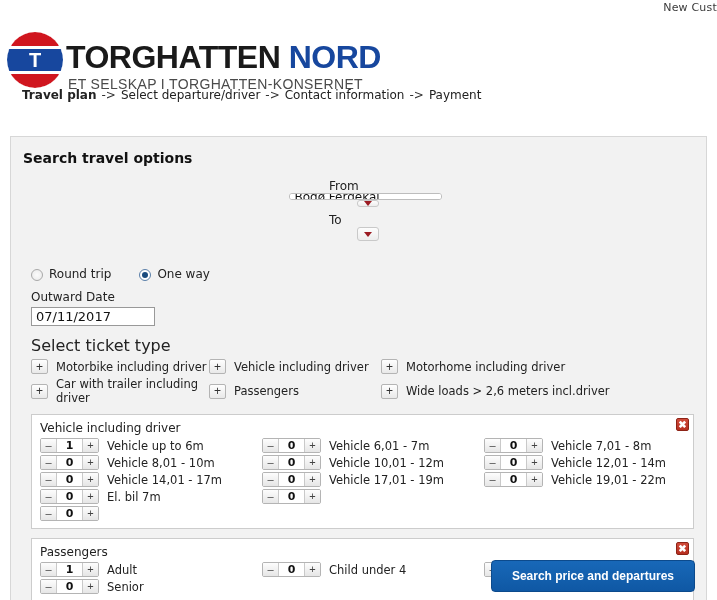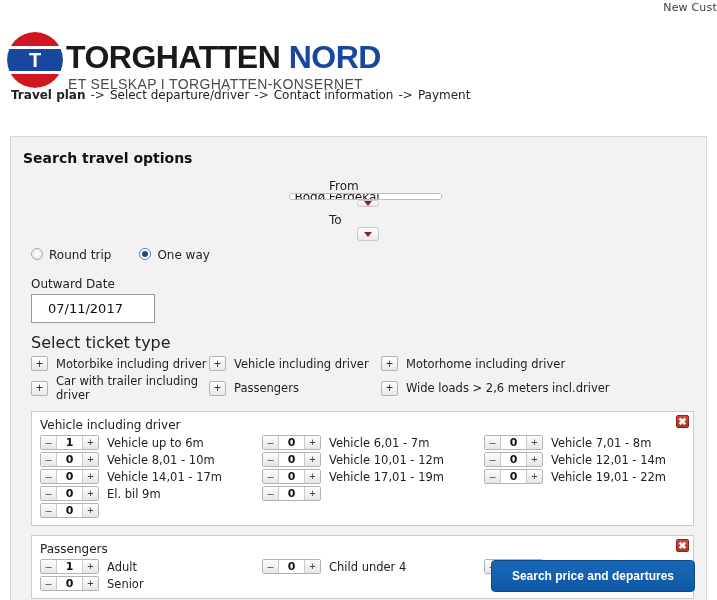--- a/index.html
+++ b/index.html
@@ -95,21 +95,21 @@
     display: flex; align-items: center;
     border-right: 1px solid #5596d2;
     white-space: nowrap;
   }
   .navbar .navitem:first-child { border-left: 1px solid #5596d2; margin-left: 4px;}
 
   
   .breadcrumb {
     height: 25px;
     display: flex; align-items: center;
-    padding-left: 11px;
+    padding-left: 22px;
     font-size: 12px; color: #222;
     background: #fff;
     gap: 5px;
   }
   .breadcrumb .crumb.active { font-weight: bold; }
   .breadcrumb .sep { color: #333; }
 
   
   .panel {
     position: absolute;
@@ -161,22 +161,22 @@
   }
   .sel-arrow .tri {
     width: 0; height: 0;
     border-left: 4px solid transparent;
     border-right: 4px solid transparent;
     border-top: 5px solid #9b1b22;
   }
 
   
   .radiorow {
-    display: flex; align-items: flex-start;
-    margin-left: 20px; margin-top: 7px; height: 20px;
+    display: flex; align-items: flex-end;
+    margin-left: 20px; margin-top: 20px; height: 20px;
     font-size: 12px;
   }
   .rdo {
     width: 12px; height: 12px; border-radius: 50%;
     border: 1px solid #a9a9a9;
     background: radial-gradient(#fbfbfb, #e8e8e8);
     display: inline-block; position: relative;
     margin-right: 6px;
   }
   .rdo.checked { border-color: #5a7fa8; background: #fff; }
@@ -186,26 +186,26 @@
   }
   .radiorow .rlabel { margin-right: 28px; }
 
   
   .sublabel {
     margin-left: 20px; margin-top: 9px;
     font-size: 12px; color: #222;
   }
   .datefield {
     margin-left: 20px; margin-top: 3px;
-    width: 124px; height: 29px;
+    width: 124px; height: 19px;
     border: 1px solid #999;
     background: #fff;
     font-size: 13px;
     display: flex; align-items: center;
-    padding-left: 16px;
+    padding-left: 4px;
     color: #111;
     font-family: "DejaVu Sans", sans-serif;
   }
 
   
   .tt-wrap { margin-left: 20px; margin-top: 10px; }
   .tt-grid {
     display: grid;
     grid-template-columns: 178px 172px auto;
     row-gap: 3px;
@@ -473,21 +473,21 @@
           </div>
         </div>
 
         <div class="gb-row">
           <div class="cellbox col-a">
             <div class="stepper">
               <div class="sbtn minus">–</div>
               <div class="sval">0</div>
               <div class="sbtn plus">+</div>
             </div>
-            <span class="clabel">El. bil 9m</span>
+            <span class="clabel">El. bil 7m</span>
           </div>
           <div class="cellbox col-b">
             <div class="stepper">
               <div class="sbtn minus">–</div>
               <div class="sval">0</div>
               <div class="sbtn plus">+</div>
             </div>
             <span class="clabel"></span>
           </div>
         </div>

